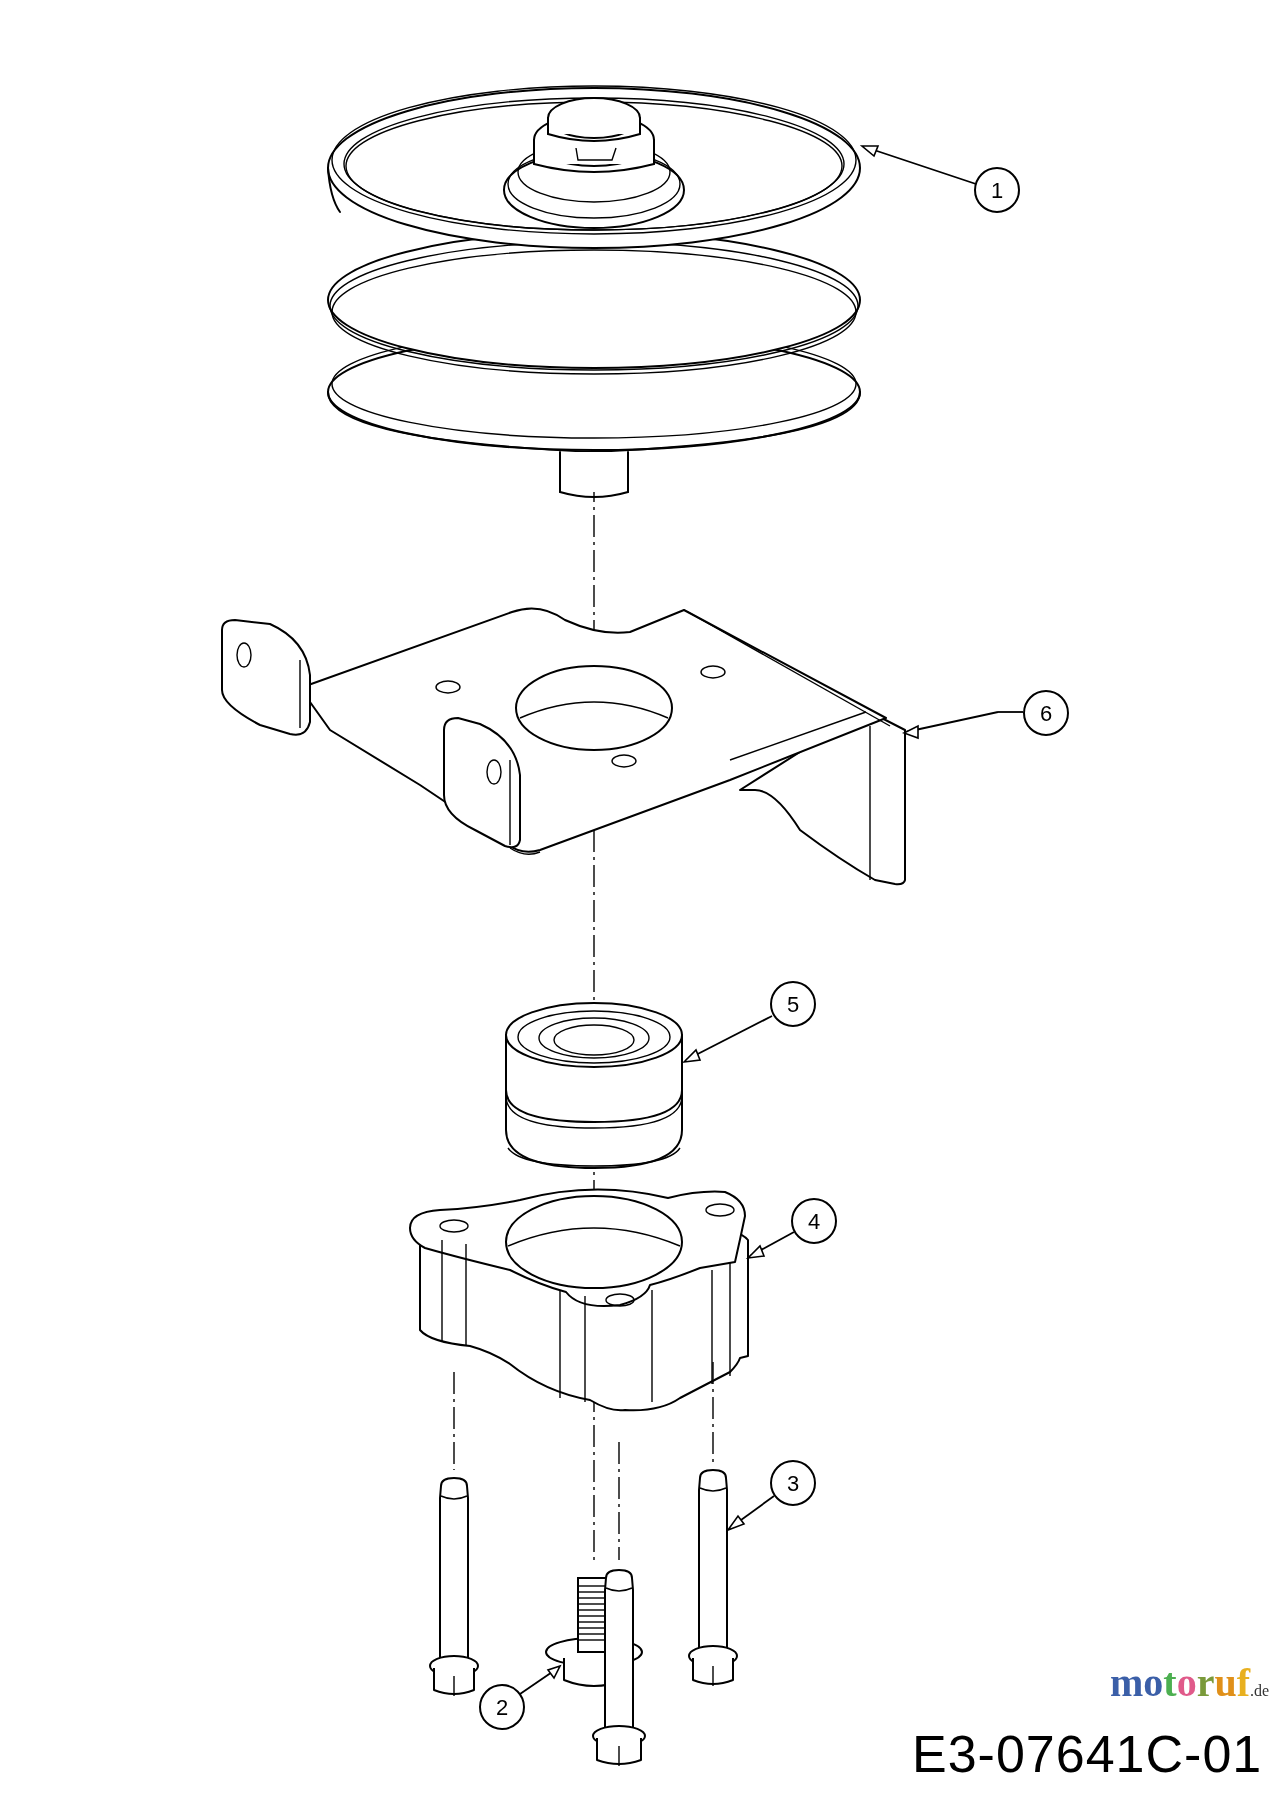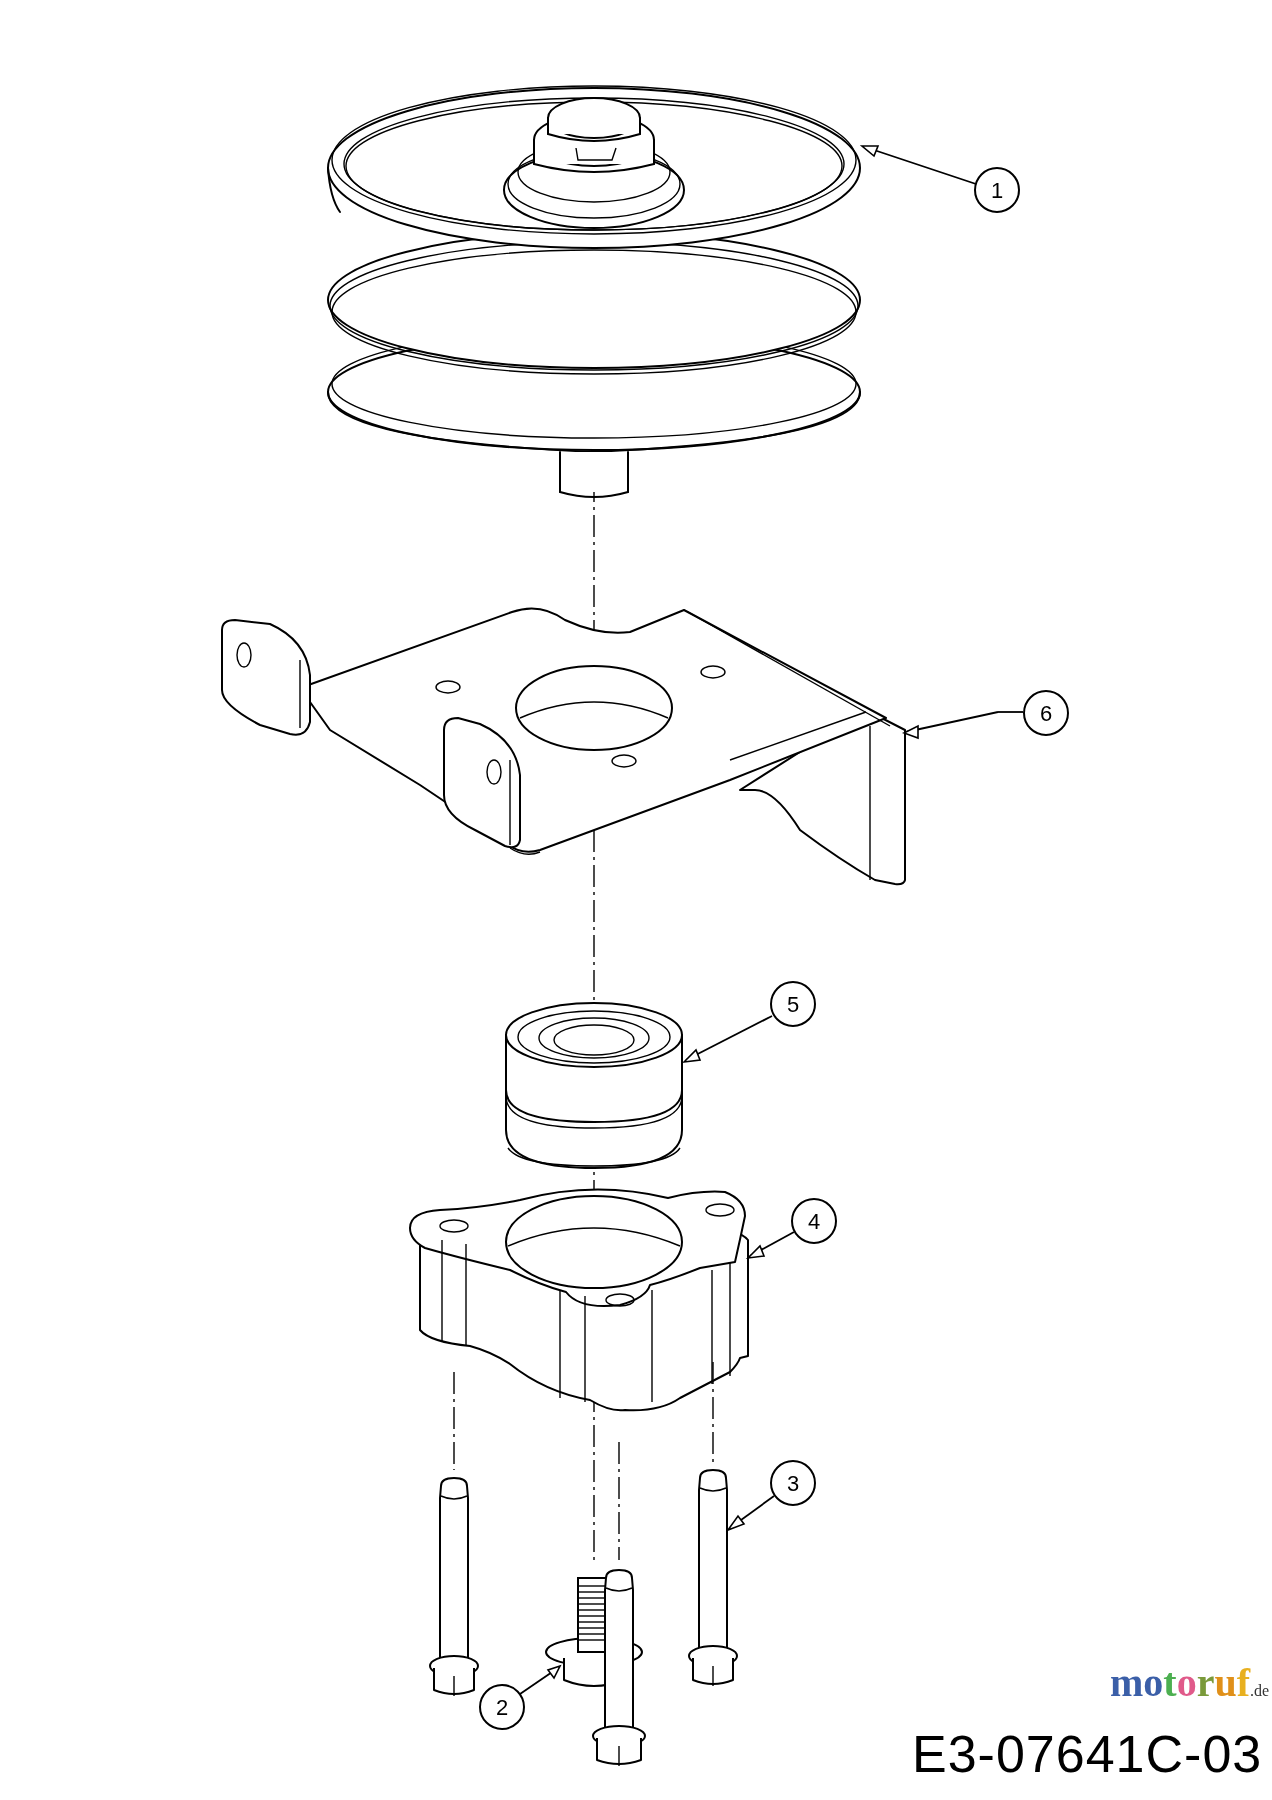--- a/index.html
+++ b/index.html
@@ -199,17 +199,17 @@
     <text class="callout-text" x="793" y="1483">3</text>
   </g>
   <g>
     <line class="leader" x1="558" y1="1668" x2="520" y2="1694"></line>
     <polygon class="arrowhead" points="560,1666 548,1670 554,1678"></polygon>
     <circle class="callout-circle" cx="502" cy="1707" r="22"></circle>
     <text class="callout-text" x="502" y="1707">2</text>
   </g>
 </svg>
 
-<div id="drawing-number">E3-07641C-03</div>
+<div id="drawing-number">E3-07641C-01</div>
 
 <div id="watermark">
   <span style="color:#3b5fa8">m</span><span style="color:#3b5fa8">o</span><span style="color:#4caf50">t</span><span style="color:#e05a8a">o</span><span style="color:#7a9a3a">r</span><span style="color:#e0901a">u</span><span style="color:#e8b020">f</span><span class="tld">.de</span>
 </div>
 
 </body></html>

